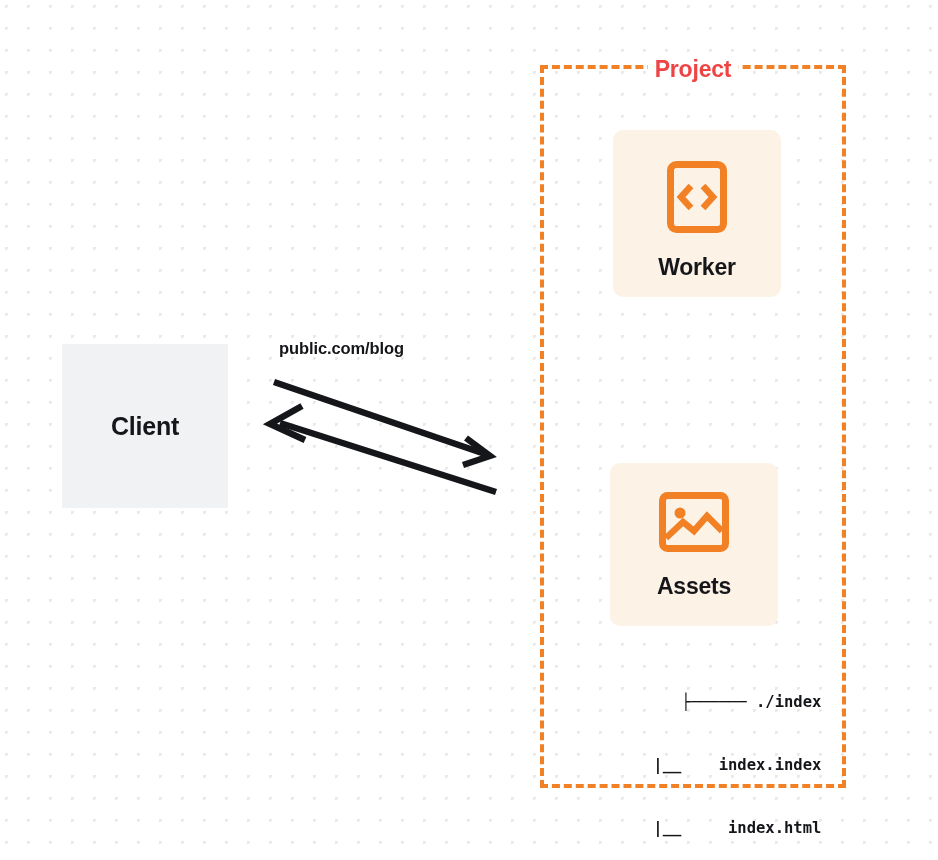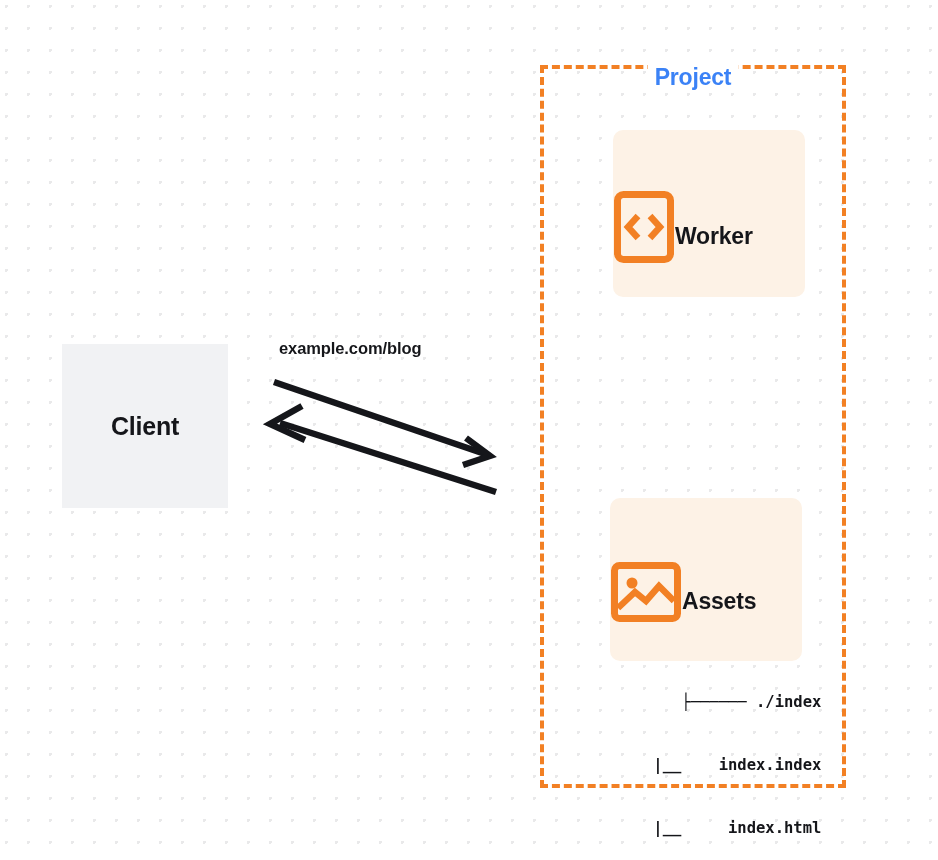--- a/index.html
+++ b/index.html
@@ -69,51 +69,51 @@
     left: 540px;
     top: 65px;
     width: 306px;
     height: 723px;
     border: 4px dashed #f28024;
     box-sizing: border-box;
   }
   .project-title {
     position: absolute;
     left: 50%;
-    top: 8px;
+    top: 0;
     transform: translate(-50%, -50%);
     background: #ffffff;
     padding: 0 7px;
     font-size: 23px;
     font-weight: bold;
-    color: #3b82f6;
+    color: #ef4444;
     letter-spacing: -0.2px;
     white-space: nowrap;
   }
 
   
   .card {
     position: absolute;
-    width: 192px;
+    width: 168px;
     background: #fdf2e6;
     border-radius: 10px;
     display: flex;
-    flex-direction: row;
+    flex-direction: column;
     align-items: center;
     box-sizing: border-box;
   }
   .card-worker {
     left: 613px;
     top: 130px;
     height: 167px;
     padding-top: 30px;
   }
   .card-assets {
     left: 610px;
-    top: 498px;
+    top: 463px;
     height: 163px;
     padding-top: 28px;
   }
   .card-icon {
     display: block;
   }
   .card-label {
     margin-top: 16px;
     font-size: 23px;
     font-weight: bold;
@@ -140,21 +140,21 @@
 </style>
 </head>
 <body>
 
 <div id="canvas">
 
   <div class="client-node">
     <span class="client-label">Client</span>
   </div>
 
-  <div class="edge-label">example.com/blog</div>
+  <div class="edge-label">public.com/blog</div>
 
   <svg class="arrows-svg" viewBox="0 0 270 160" aria-hidden="true">
 
     <path d="M 24 22 L 238 95" stroke="#15161a" stroke-width="6.5" fill="none" stroke-linecap="butt"></path>
     <path d="M 216 78 L 240 96 L 213 105" stroke="#15161a" stroke-width="6.5" fill="none" stroke-linecap="butt" stroke-linejoin="miter"></path>
 
     <path d="M 246 132 L 30 63" stroke="#15161a" stroke-width="6.5" fill="none" stroke-linecap="butt"></path>
     <path d="M 52 46 L 20 64 L 55 80" stroke="#15161a" stroke-width="6.5" fill="none" stroke-linecap="butt" stroke-linejoin="miter"></path>
   </svg>
 

